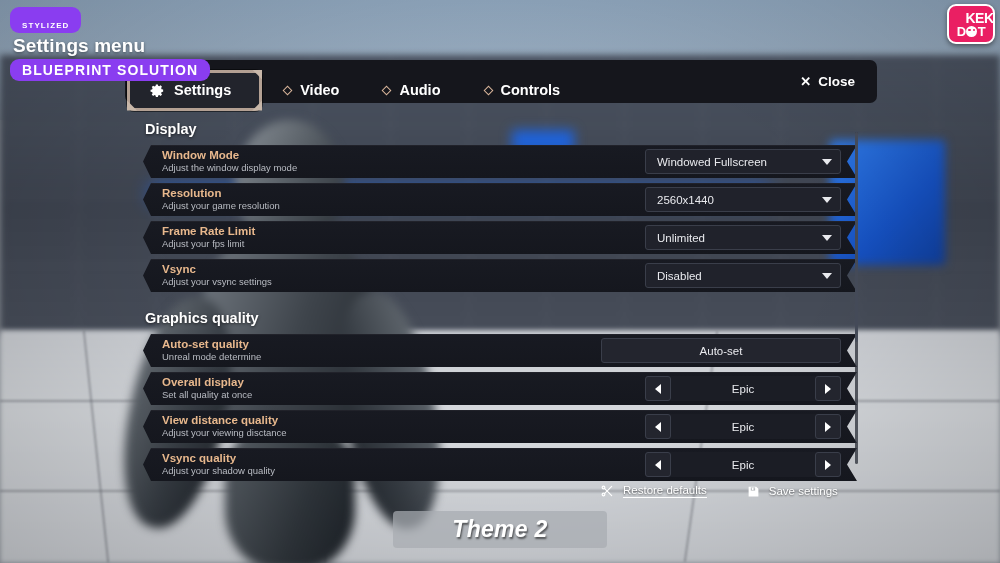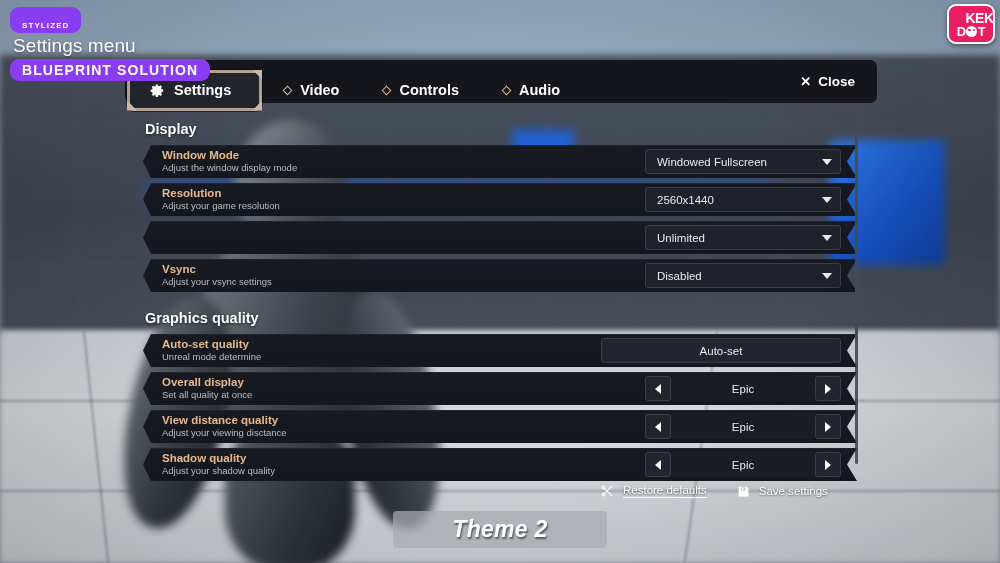--- a/index.html
+++ b/index.html
@@ -86,21 +86,21 @@
     font-size: 8px;
     font-weight: bold;
     letter-spacing: 1.1px;
     padding: 14px 12px 3px 12px;
     border-radius: 9px;
     text-align: center;
   }
   .brand-title {
     color: #fff;
     font-size: 19px;
-    font-weight: normal;
+    font-weight: bold;
     letter-spacing: .1px;
     margin: 2px 0 2px 3px;
     text-shadow: 0 1px 3px rgba(0,0,0,.45);
   }
   .brand-pill-2 {
     display: inline-block;
     background: #8a3df0;
     color: #fff;
     font-size: 14px;
     font-weight: bold;
@@ -292,21 +292,21 @@
     position: absolute; left: 0; top: 0;
     width: 3px; height: 210px;
     background: rgba(70,76,90,.95);
     border-radius: 2px;
   }
 
   
   .footer {
     position: absolute; left: 600px; top: 481px;
     width: 280px; height: 20px;
-    display: flex; align-items: center; gap: 30px;
+    display: flex; align-items: center; gap: 40px;
     z-index: 25;
   }
   .action {
     display: flex; align-items: center; gap: 9px;
     color: #ffffff; font-size: 11.5px; cursor: pointer;
     text-shadow: 0 1px 2px rgba(0,0,0,.5);
   }
   .action-label.underlined {
     border-bottom: 1px solid #ffffff;
     padding-bottom: 1px;
@@ -391,26 +391,26 @@
         <span>Settings</span>
       </div>
 
       <div class="tab">
         <span class="diamond-icon"></span>
         <span>Video</span>
       </div>
 
       <div class="tab">
         <span class="diamond-icon"></span>
-        <span>Controls</span>
+        <span>Audio</span>
       </div>
 
       <div class="tab">
         <span class="diamond-icon"></span>
-        <span>Audio</span>
+        <span>Controls</span>
       </div>
 
     </div>
 
     <div class="close-btn">
       <span class="x-icon">✕</span>
       <span>Close</span>
     </div>
   </div>
 
@@ -438,20 +438,24 @@
       </div>
       <div class="row-control">
         <div class="dropdown">
           <span class="dropdown-value">2560x1440</span>
           <span class="caret"></span>
         </div>
       </div>
     </div>
 
     <div class="row">
+      <div class="row-labels">
+        <div class="row-title">Frame Rate Limit</div>
+        <div class="row-sub">Adjust your fps limit</div>
+      </div>
       <div class="row-control">
         <div class="dropdown">
           <span class="dropdown-value">Unlimited</span>
           <span class="caret"></span>
         </div>
       </div>
     </div>
 
     <div class="row">
       <div class="row-labels">
@@ -511,21 +515,21 @@
           <span class="step-value">Epic</span>
           <div class="step-arrow">
             <span class="tri-r"></span>
           </div>
         </div>
       </div>
     </div>
 
     <div class="row">
       <div class="row-labels">
-        <div class="row-title">Shadow quality</div>
+        <div class="row-title">Vsync quality</div>
         <div class="row-sub">Adjust your shadow quality</div>
       </div>
       <div class="row-control">
         <div class="stepper">
           <div class="step-arrow">
             <span class="tri-l"></span>
           </div>
           <span class="step-value">Epic</span>
           <div class="step-arrow">
             <span class="tri-r"></span>

